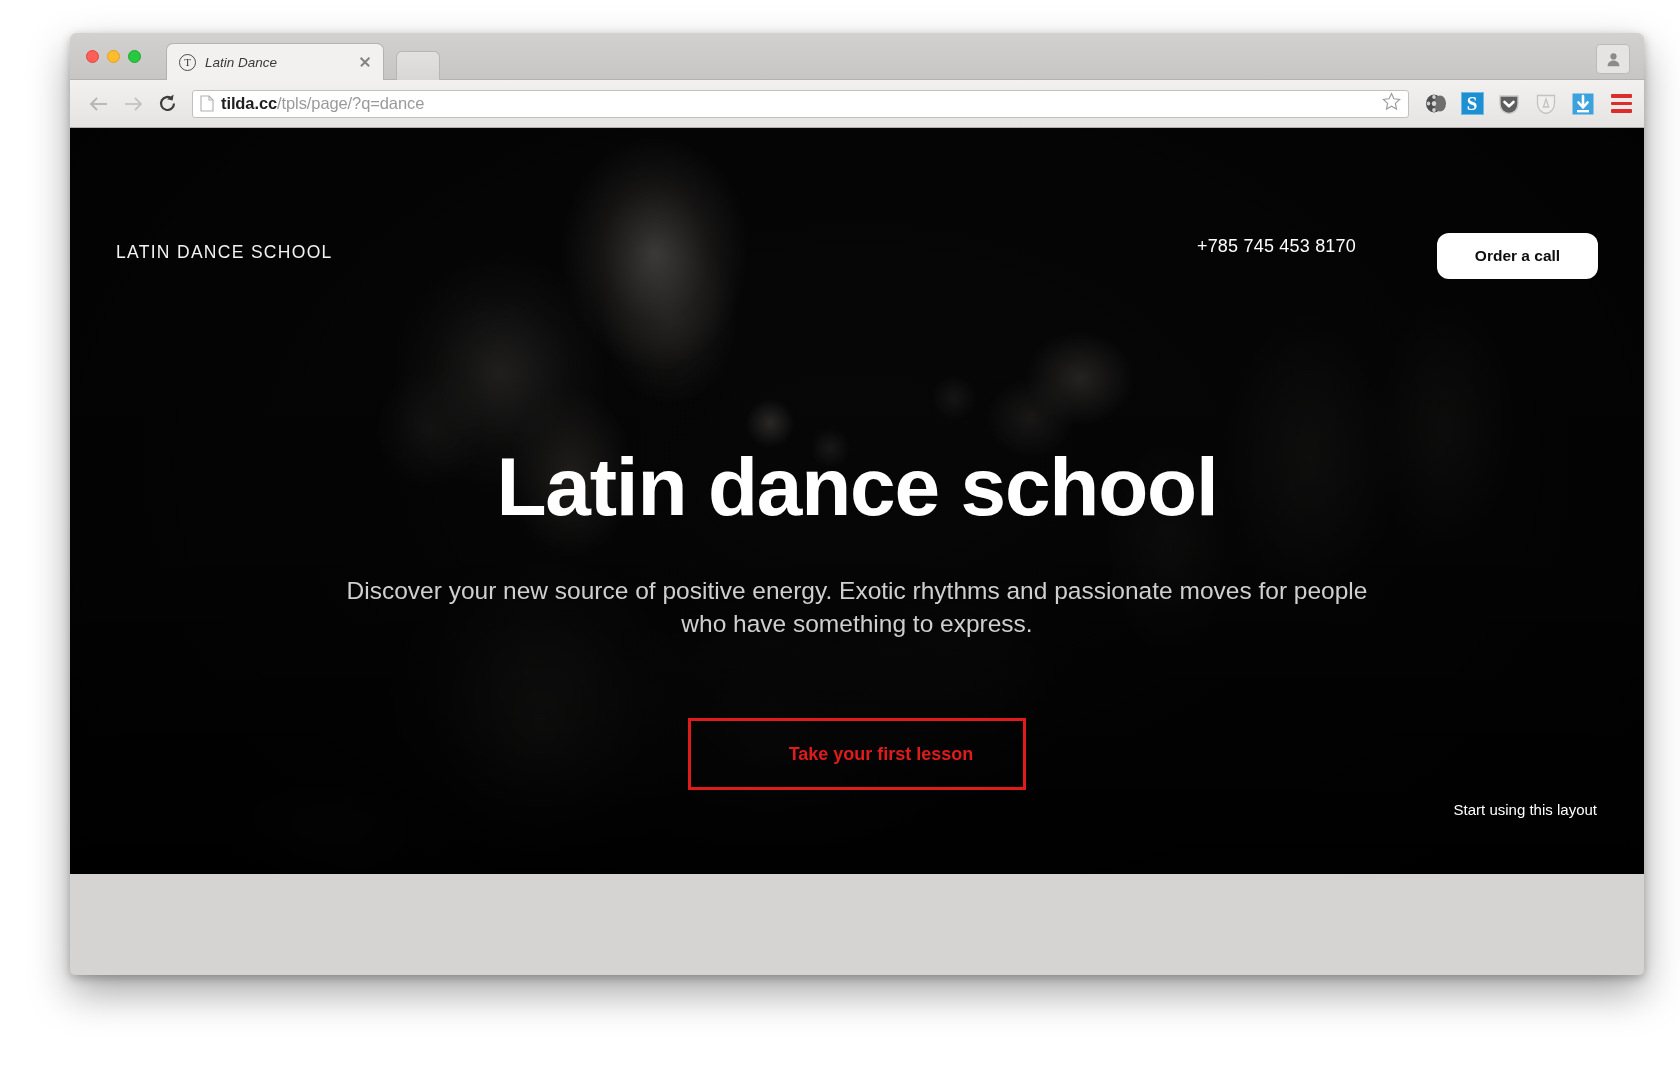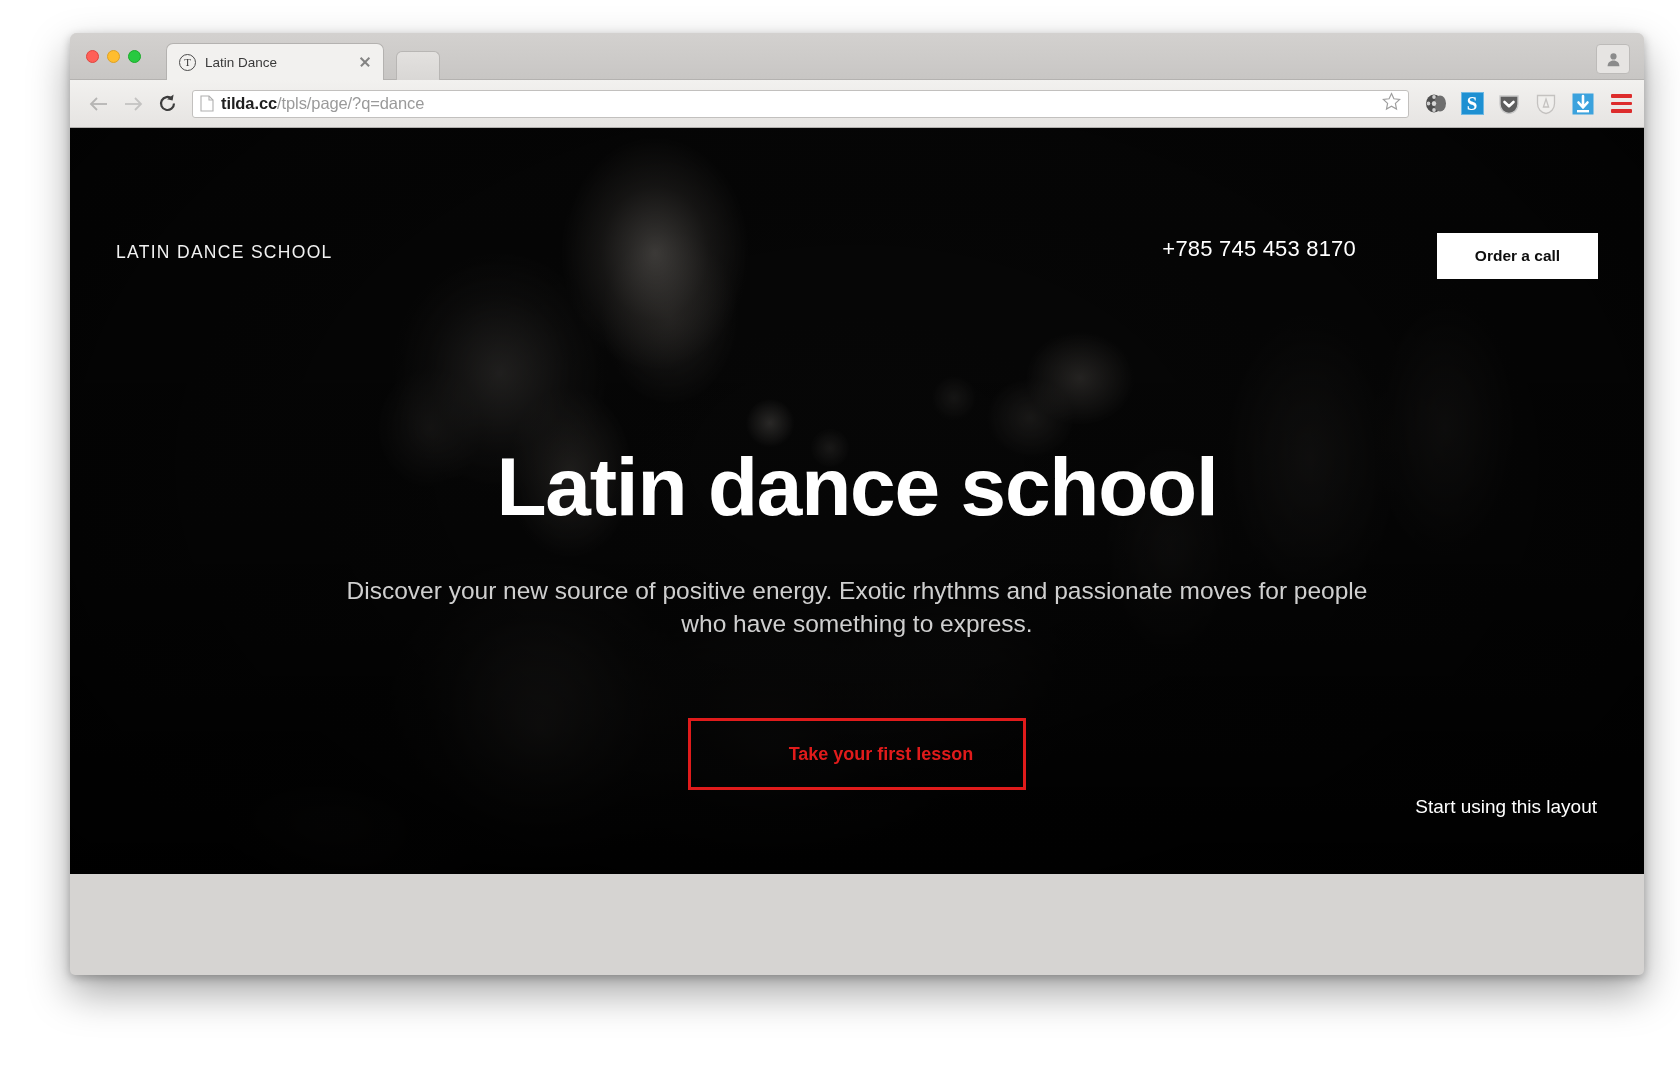--- a/index.html
+++ b/index.html
@@ -76,20 +76,21 @@
     line-height: 1;
     flex: none;
   }
   .tab-title {
     flex: 1;
     margin-left: 9px;
     font-size: 13.5px;
     color: #3a3a3a;
     white-space: nowrap;
     overflow: hidden;
+    font-style: italic;
   }
   .tab-close {
     width: 16px; height: 16px;
     position: relative;
     flex: none;
     opacity: .65;
   }
   .tab-close::before, .tab-close::after {
     content: "";
     position: absolute;
@@ -238,39 +239,40 @@
     top: 114px;
     font-size: 17.5px;
     letter-spacing: 1.3px;
     color: #f2f2f2;
   }
 
   .site-phone {
     position: absolute;
     right: 288px;
     top: 108px;
-    font-size: 22px;
+    font-size: 18px;
     color: #ffffff;
     letter-spacing: 0.2px;
   }
 
   .order-call-btn {
     position: absolute;
     right: 46px;
     top: 105px;
     width: 161px;
     height: 46px;
     background: #ffffff;
     color: #0d0d0d;
     font-size: 15.5px;
     font-weight: bold;
     display: flex;
     align-items: center;
     justify-content: center;
     cursor: pointer;
+    border-radius: 12px;
   }
 
   .hero-title {
     position: absolute;
     left: 0; right: 0;
     top: 318px;
     text-align: center;
     font-size: 82px;
     font-weight: bold;
     color: #ffffff;
@@ -306,21 +308,21 @@
     color: #e01b1b;
     background: transparent;
     cursor: pointer;
     padding-left: 48px;
   }
 
   .layout-link {
     position: absolute;
     right: 47px;
     bottom: 56px;
-    font-size: 19px;
+    font-size: 15px;
     color: #ffffff;
     cursor: pointer;
   }
 </style>
 </head>
 <body>
 
 <div id="root">
 
   <div class="browser-window">

